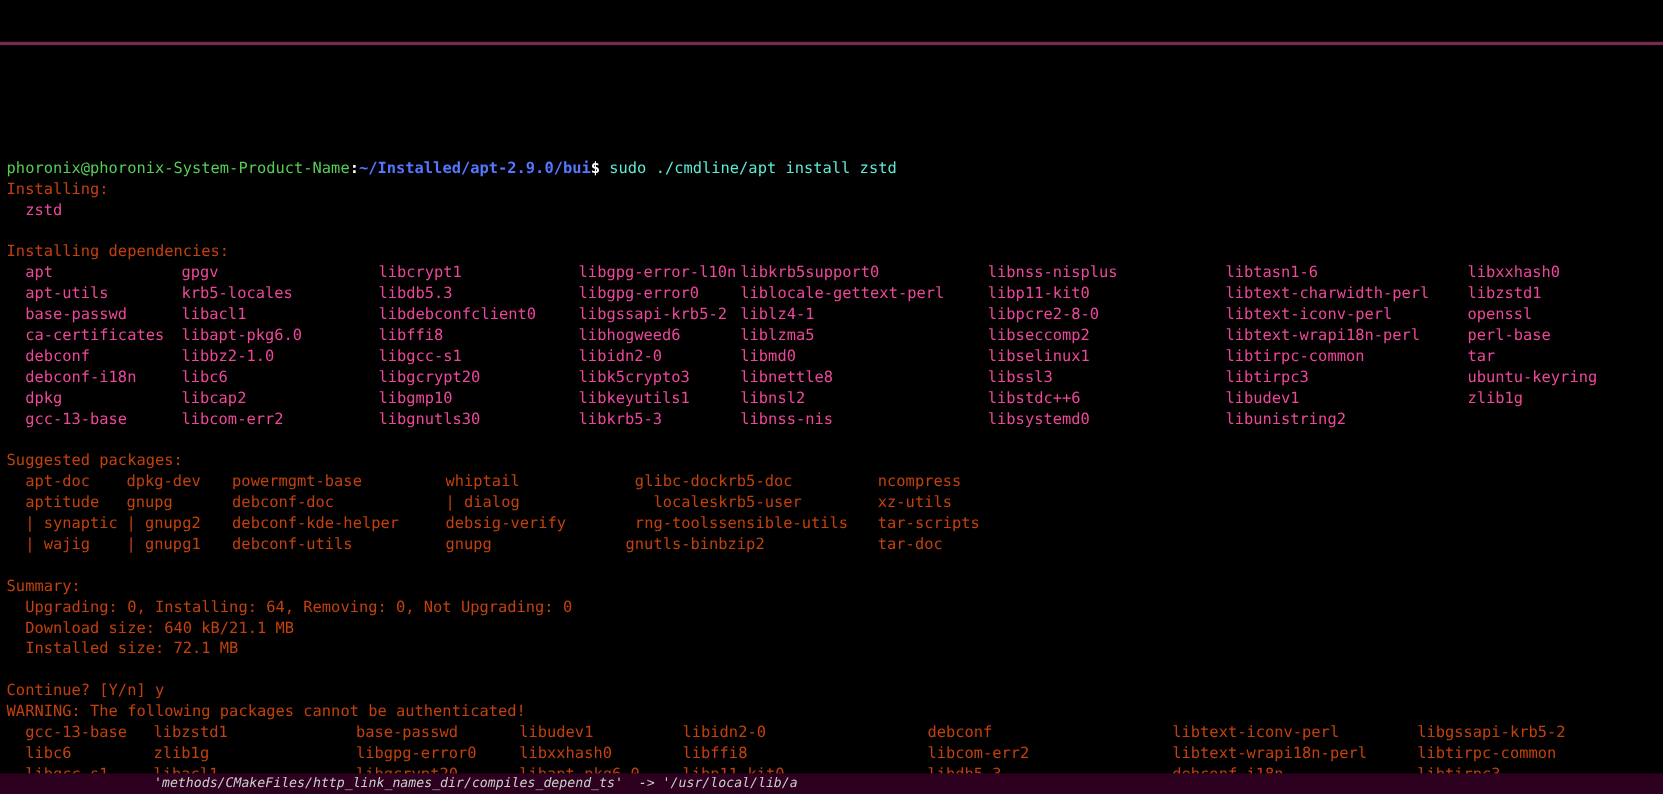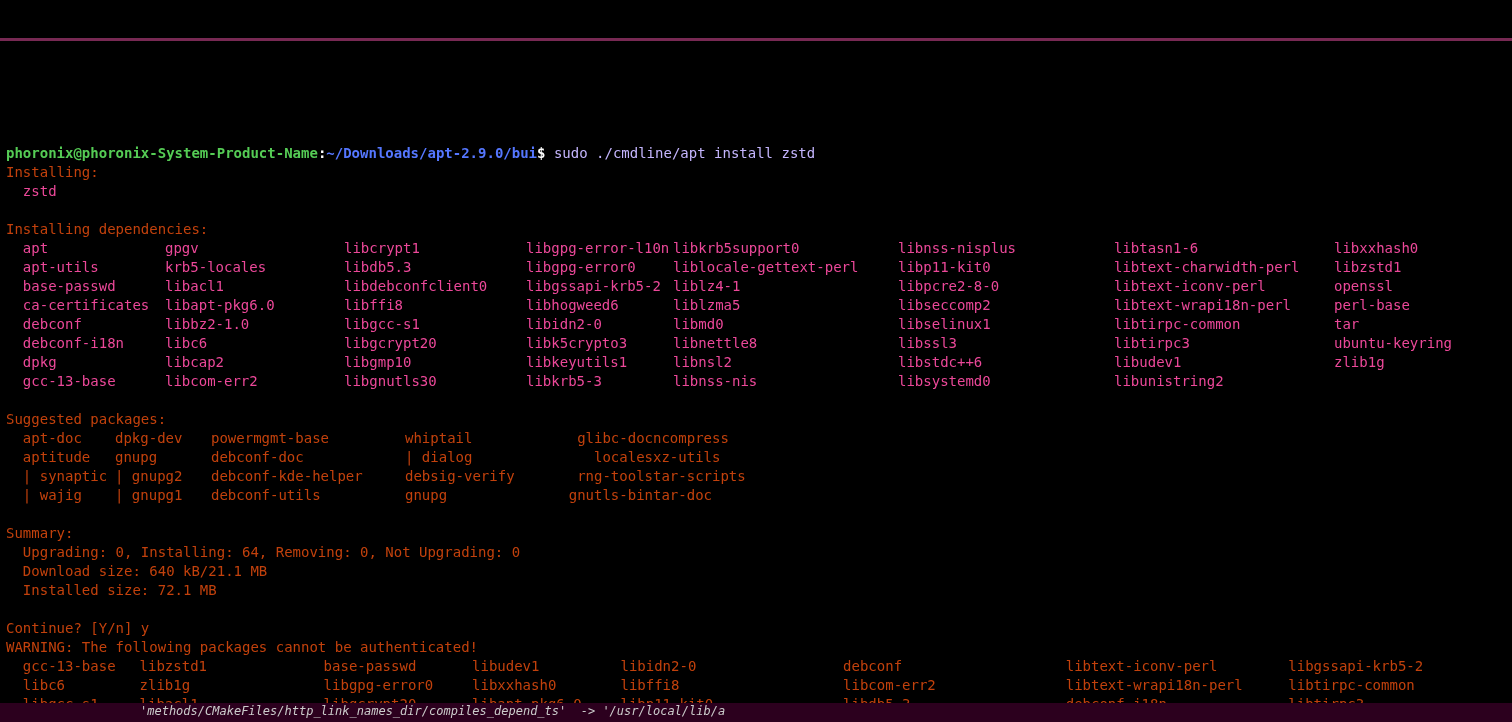--- a/index.html
+++ b/index.html
@@ -12,24 +12,24 @@
     line-height: 19px;
     white-space: pre;
   }
   .term {
     padding: 8px 6px;
     overflow: hidden;
     width: 1512px;
     height: 722px;
     box-sizing: border-box;
   }
-  .prompt-user { color: #55cc55; font-weight: bold; }
+  .prompt-user { color: #55cc55; font-weight: normal; }
   .prompt-path { color: #5577ff; font-weight: bold; }
   .prompt-sep  { color: #fff; font-weight: bold; }
-  .cmd         { color: #c4b5fd; }
+  .cmd         { color: #5eead4; }
   .green       { color: #ec4899; }
   .white       { color: #c2410c; }
   .row { display: flex; }
   .col { display: inline-block; overflow: hidden; }
   .topbar { height: 3px; background: #772953; }
   .footer {
     position: absolute;
     bottom: 0;
     left: 0;
     right: 0;
@@ -43,21 +43,21 @@
     overflow: hidden;
   }
 </style>
 </head>
 <body>
 <div class="topbar"></div>
 
 
 
 <div class="term">
-<span class="prompt-user">phoronix@phoronix-System-Product-Name</span><span class="prompt-sep">:</span><span class="prompt-path">~/Downloads/apt-2.9.0/bui</span><span class="prompt-sep">$ </span><span class="cmd">sudo ./cmdline/apt install zstd</span>
+<span class="prompt-user">phoronix@phoronix-System-Product-Name</span><span class="prompt-sep">:</span><span class="prompt-path">~/Installed/apt-2.9.0/bui</span><span class="prompt-sep">$ </span><span class="cmd">sudo ./cmdline/apt install zstd</span>
 <span class="white">Installing:</span>
   <span class="green">zstd</span>
 
 <span class="white">Installing dependencies:</span>
 <div class="row" id="deps-row"><div class="col green" style="width: 159px;">  apt
   apt-utils
   base-passwd
   ca-certificates
   debconf
   debconf-i18n
@@ -120,21 +120,24 @@
 | gnupg2
 | gnupg1</div><div class="col white" style="width: 194px;">powermgmt-base
 debconf-doc
 debconf-kde-helper
 debconf-utils</div><div class="col white" style="width: 148px;">whiptail
 | dialog
 debsig-verify
 gnupg</div><div class="col white" style="width: 100px; text-align: right;">glibc-doc
 locales
 rng-tools
-gnutls-bin</div><div class="col white" style="width: 200px;">ncompress
+gnutls-bin</div><div class="col white" style="width: 145px;">krb5-doc
+krb5-user
+sensible-utils
+bzip2</div><div class="col white" style="width: 200px;">ncompress
 xz-utils
 tar-scripts
 tar-doc</div></div>
 <span class="white">Summary:</span>
   <span class="white">Upgrading: 0, Installing: 64, Removing: 0, Not Upgrading: 0</span>
   <span class="white">Download size: 640 kB/21.1 MB</span>
   <span class="white">Installed size: 72.1 MB</span>
 
 <span class="white">Continue? [Y/n] y</span>
 <span class="white">WARNING: The following packages cannot be authenticated!</span>

